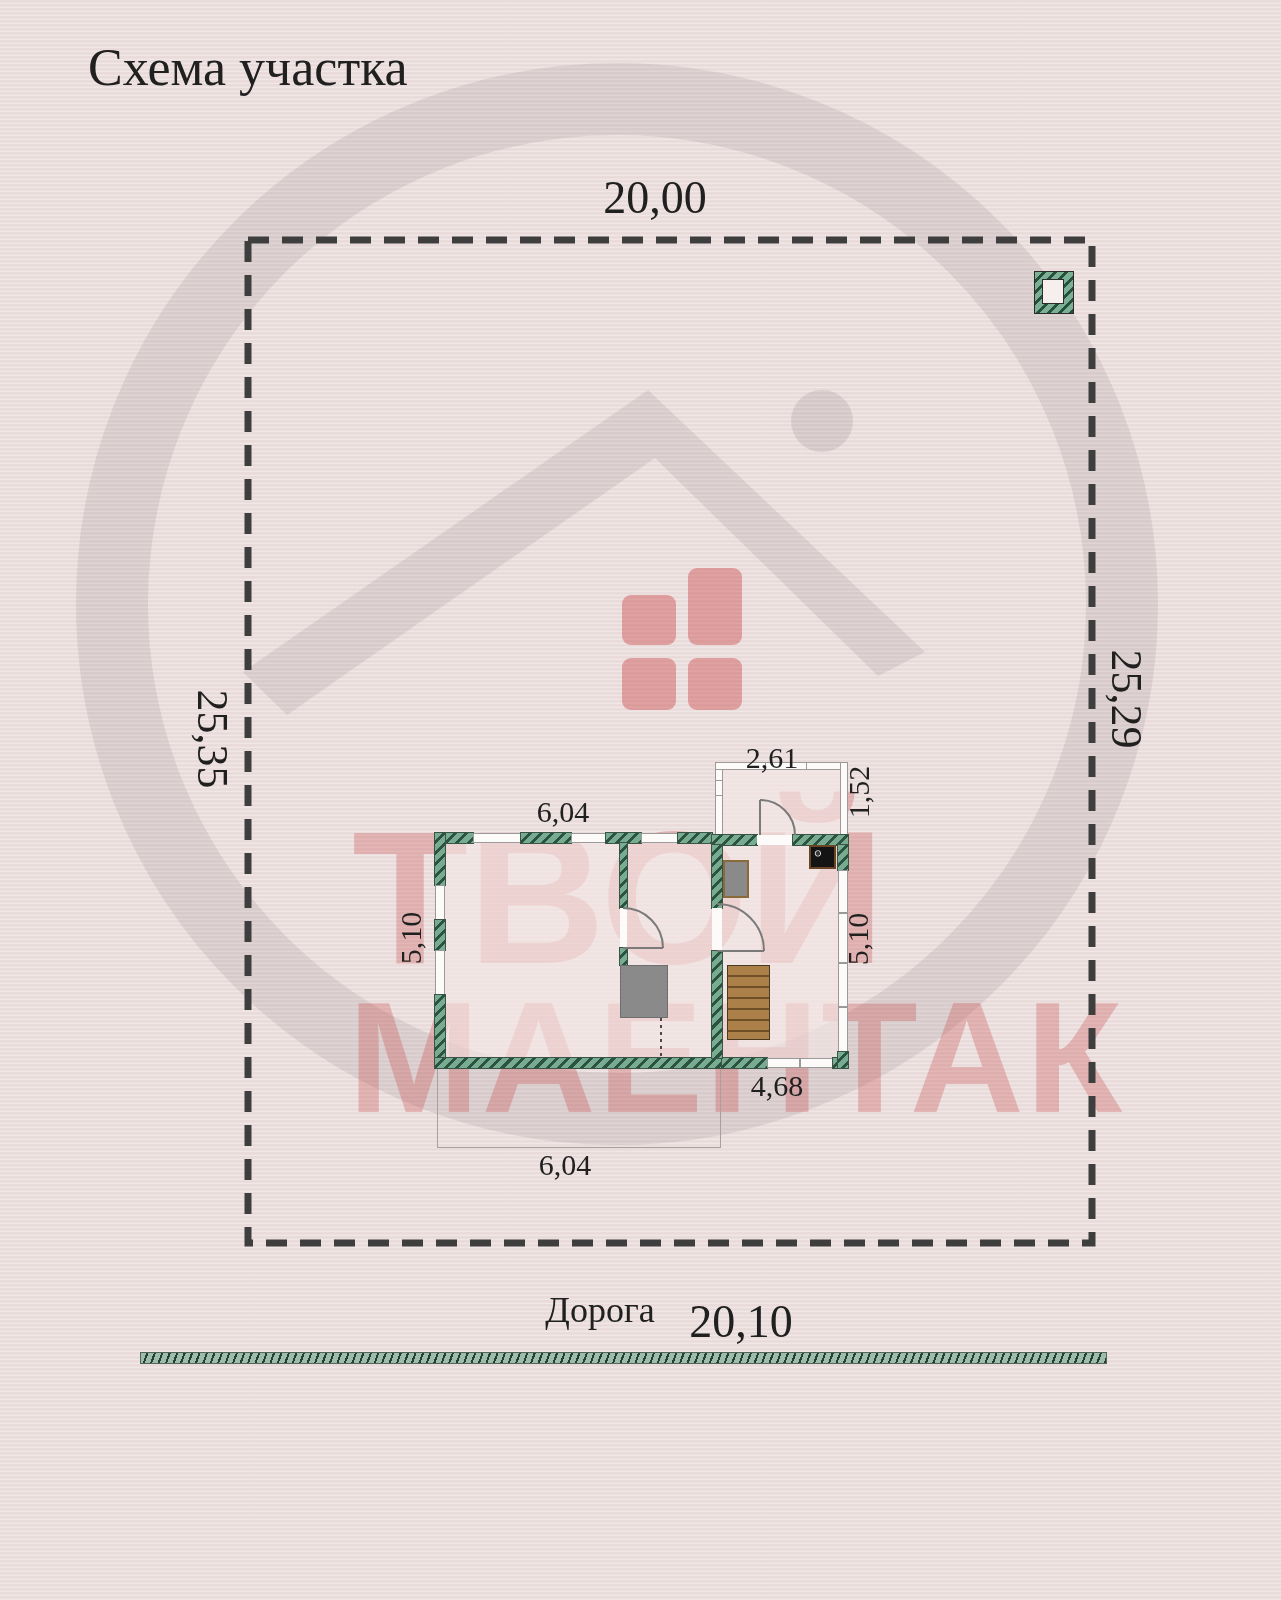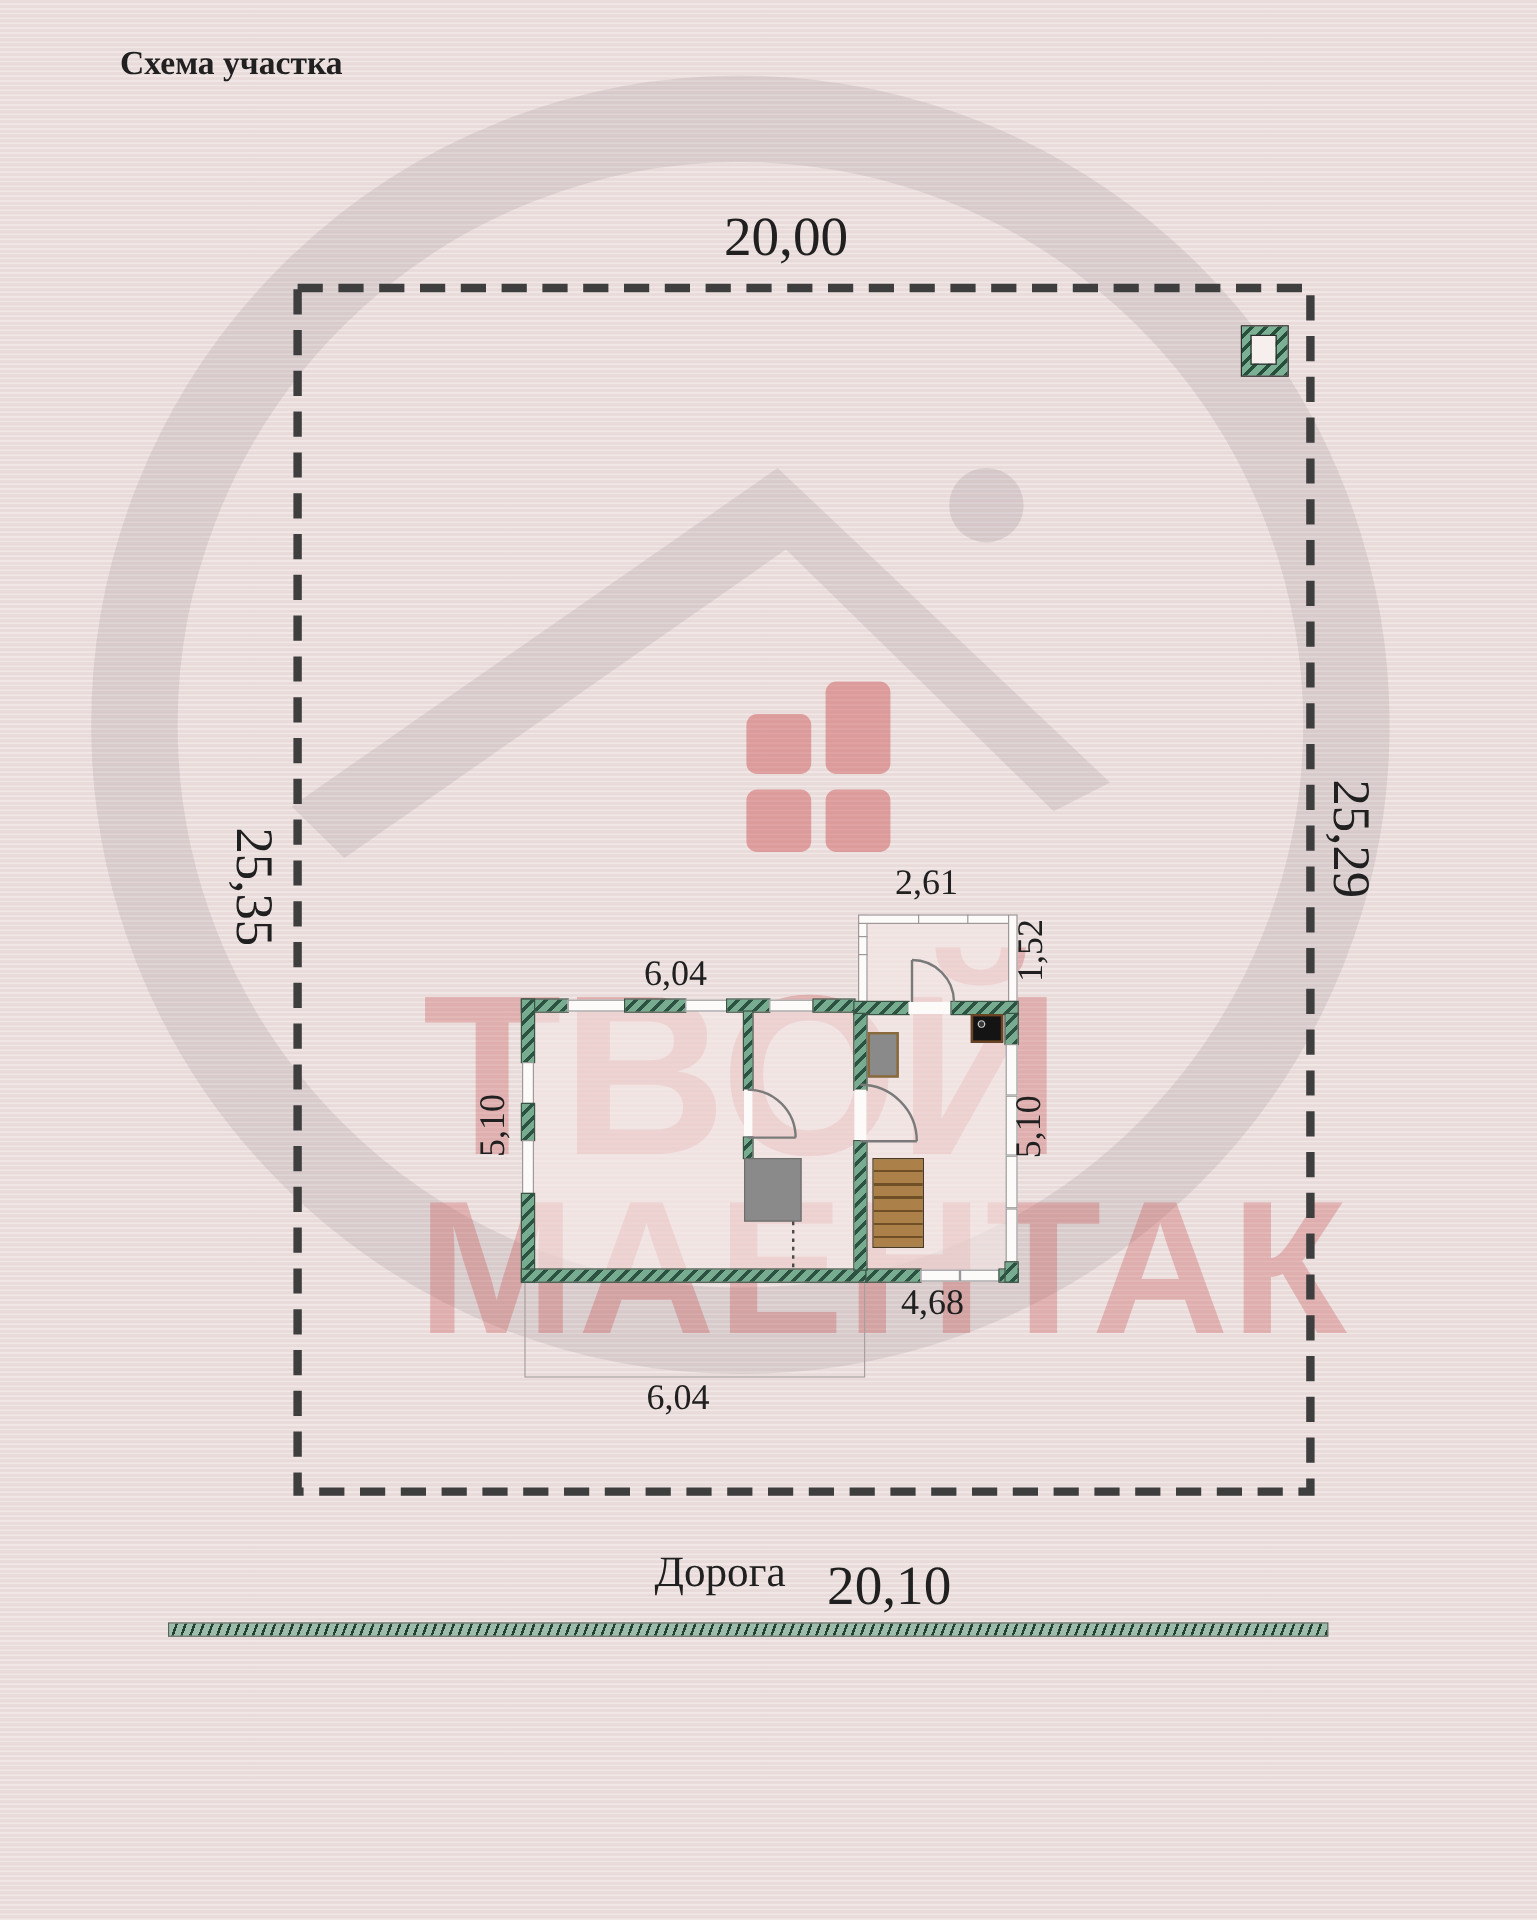--- a/index.html
+++ b/index.html
@@ -46,21 +46,21 @@
       radial-gradient(circle at 30% 32%, #3a3a3a 2px, #d9d9d9 2.6px, #141414 3.6px),
       radial-gradient(circle at 72% 32%, #3a3a3a 2px, #d9d9d9 2.6px, #141414 3.6px),
       radial-gradient(circle at 30% 74%, #3a3a3a 2px, #d9d9d9 2.6px, #141414 3.6px),
       radial-gradient(circle at 72% 74%, #3a3a3a 2px, #d9d9d9 2.6px, #141414 3.6px);}
   .lines-svg{left:0;top:0;z-index:6;}
   
   .lab{z-index:7;white-space:nowrap;transform:translate(-50%,-50%);}
   .lab.rcw{transform:translate(-50%,-50%) rotate(90deg);}
   .lab.rccw{transform:translate(-50%,-50%) rotate(-90deg);}
   .f46{font-size:46px;} .f44{font-size:44px;} .f36{font-size:36px;} .f30{font-size:30px;}
-  .title{left:100px;top:38px;font-size:28px;z-index:7;font-weight:bold;}
+  .title{left:88px;top:38px;font-size:52px;z-index:7;}
 </style>
 </head>
 <body>
 
 <div class="stage">
 
   <svg class="abs wm-svg" width="1281" height="1600" viewBox="0 0 1281 1600">
     <circle cx="617" cy="604" r="505" fill="none" stroke="rgba(95,70,85,0.11)" stroke-width="72"></circle>
     <path d="M 243 672 L 648 390 L 925 652 L 878 676 L 655 458 L 287 715 Z" fill="rgba(95,70,85,0.11)"></path>
     <circle cx="822" cy="421" r="31" fill="rgba(95,70,85,0.13)"></circle>
@@ -156,20 +156,20 @@
 
   <div class="abs title">Схема участка</div>
 
   <div class="abs lab f46" style="left:655px;top:197px;">20,00</div>
   <div class="abs lab f46" style="left:741px;top:1273px;margin-top:48px;">20,10</div>
   <div class="abs lab rcw f44" style="left:212px;top:739px;">25,35</div>
   <div class="abs lab rcw f44" style="left:1126px;top:699px;">25,29</div>
   <div class="abs lab f36" style="left:600px;top:1310px;">Дорога</div>
 
   <div class="abs lab f30" style="left:563px;top:812px;">6,04</div>
-  <div class="abs lab f30" style="left:772px;top:736px;">2,61</div>
+  <div class="abs lab f30" style="left:772px;top:758px;">2,61</div>
   <div class="abs lab rccw f30" style="left:859px;top:792px;">1,52</div>
   <div class="abs lab rccw f30" style="left:411px;top:938px;">5,10</div>
   <div class="abs lab rccw f30" style="left:858px;top:939px;">5,10</div>
   <div class="abs lab f30" style="left:777px;top:1086px;">4,68</div>
   <div class="abs lab f30" style="left:565px;top:1165px;">6,04</div>
 
 </div>
 
 </body></html>

